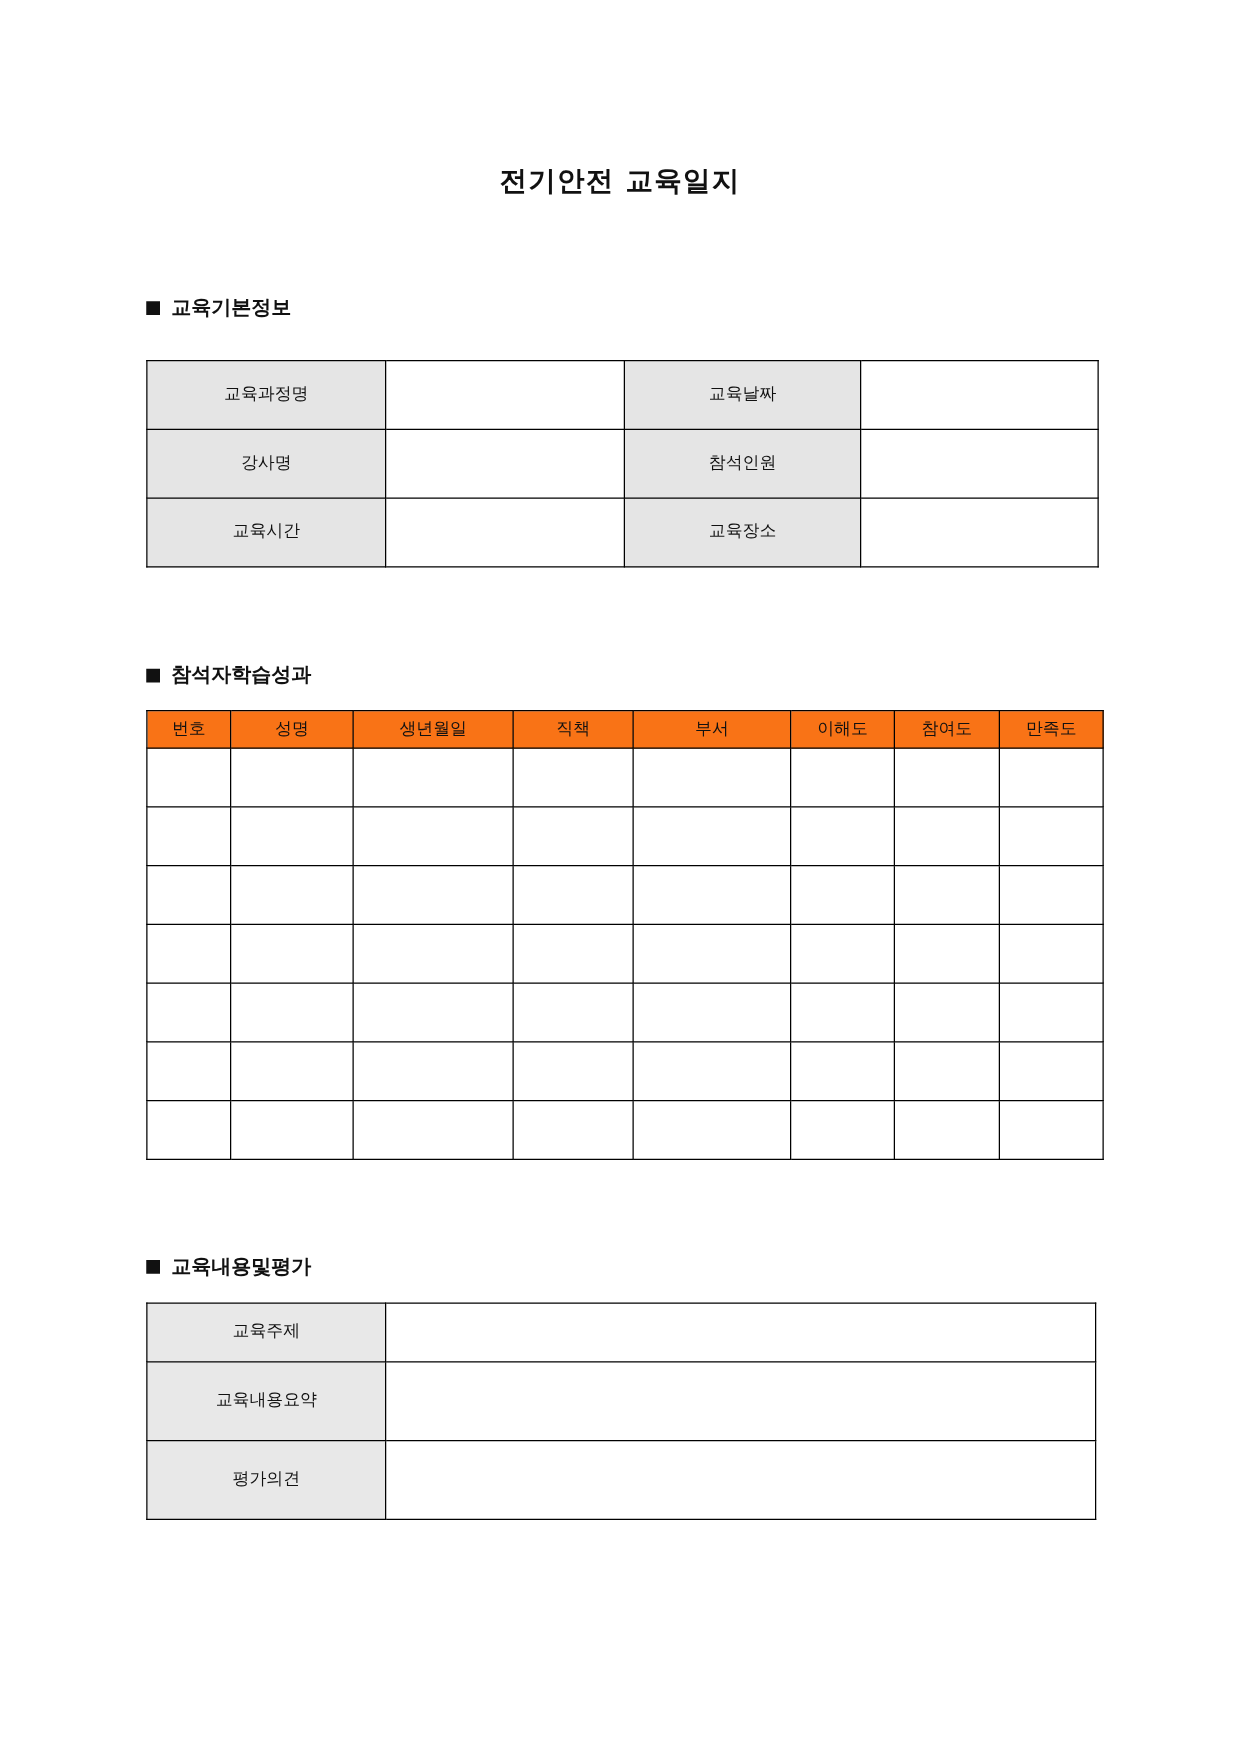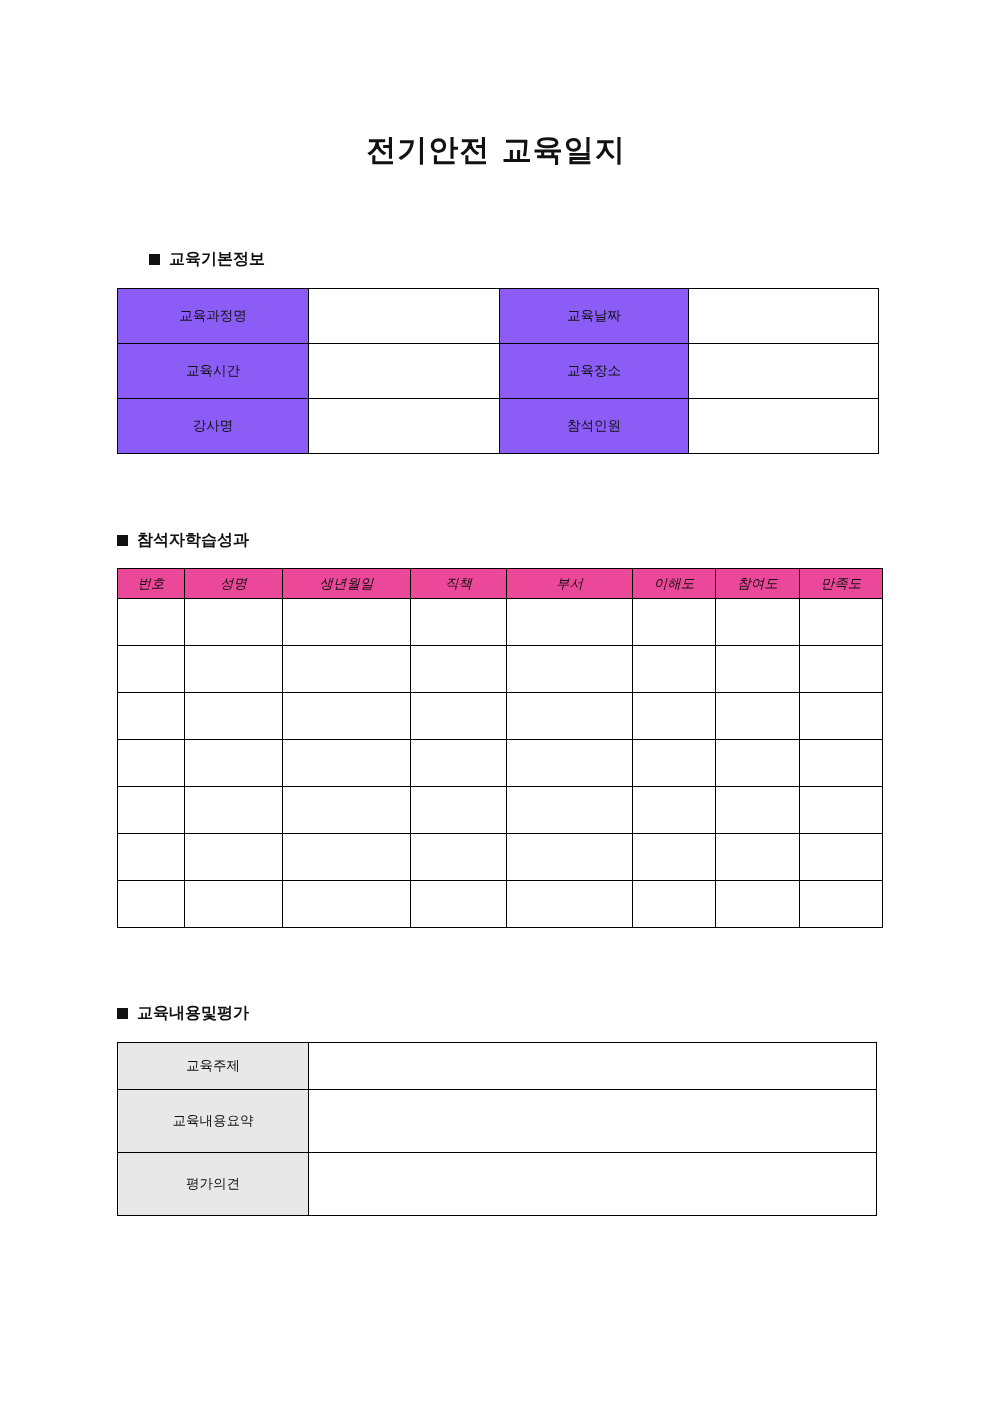--- a/index.html
+++ b/index.html
@@ -24,21 +24,21 @@
     box-sizing: border-box;
   }
 
   
   .doc-title {
     position: absolute;
     left: 0;
     top: 130px;
     width: 992px;
     text-align: center;
-    font-size: 30px;
+    font-size: 22px;
     font-weight: bold;
     letter-spacing: 1px;
     color: #111111;
   }
 
   
   .section-heading {
     position: absolute;
     left: 117px;
     font-size: 16px;
@@ -49,21 +49,21 @@
     align-items: center;
     gap: 9px;
   }
   .bullet-square {
     display: inline-block;
     width: 11px;
     height: 11px;
     background: #111111;
     flex: 0 0 auto;
   }
-  #heading-basic  { top: 249px; margin-left: 32px; }
+  #heading-basic  { top: 236px; }
   #heading-result { top: 530px; }
   #heading-eval   { top: 1003px; }
 
   
   table.form-table {
     position: absolute;
     border-collapse: collapse;
     table-layout: fixed;
     left: 117px;
     width: 757px;
@@ -74,37 +74,37 @@
   table.form-table th {
     border: 1px solid #000000;
     padding: 0;
     text-align: center;
     vertical-align: middle;
     font-weight: normal;
     font-size: 13.5px;
     line-height: 1.3;
   }
   .lbl {
-    background: #8b5cf6;
+    background: #e5e5e5;
   }
   .val {
     background: #ffffff;
   }
 
   
   #table-basic { top: 288px; }
   #table-basic td { height: 54px; }
   #table-basic .c1 { width: 190px; }
   #table-basic .c2 { width: 190px; }
   #table-basic .c3 { width: 188px; }
   #table-basic .c4 { width: 189px; }
 
   
   #table-participants { top: 568px; }
-  #table-participants th { height: 29px; background: #ec4899; font-style: italic; }
+  #table-participants th { height: 29px; background: #f97316; }
   #table-participants td.data-cell { height: 46px; background: #ffffff; }
   #table-participants .h0 { width: 66px; }
   #table-participants .h1 { width: 97px; text-align: center; }
   #table-participants .h2 { width: 127px; }
   #table-participants .h3 { width: 95px; }
   #table-participants .h4 { width: 125px; }
   #table-participants .h5 { width: 82px; }
   #table-participants .h6 { width: 83px; }
   #table-participants .h7 { width: 82px; }
 
@@ -130,29 +130,29 @@
 
   <table class="form-table" id="table-basic">
     <tbody>
       <tr>
         <td class="lbl c1">교육과정명</td>
         <td class="val c2"></td>
         <td class="lbl c3">교육날짜</td>
         <td class="val c4"></td>
       </tr>
       <tr>
+        <td class="lbl c1">강사명</td>
+        <td class="val c2"></td>
+        <td class="lbl c3">참석인원</td>
+        <td class="val c4"></td>
+      </tr>
+      <tr>
         <td class="lbl c1">교육시간</td>
         <td class="val c2"></td>
         <td class="lbl c3">교육장소</td>
-        <td class="val c4"></td>
-      </tr>
-      <tr>
-        <td class="lbl c1">강사명</td>
-        <td class="val c2"></td>
-        <td class="lbl c3">참석인원</td>
         <td class="val c4"></td>
       </tr>
     </tbody>
   </table>
 
   <div class="section-heading" id="heading-result">
     <span class="bullet-square"></span>
     <span>참석자학습성과</span>
   </div>
 

